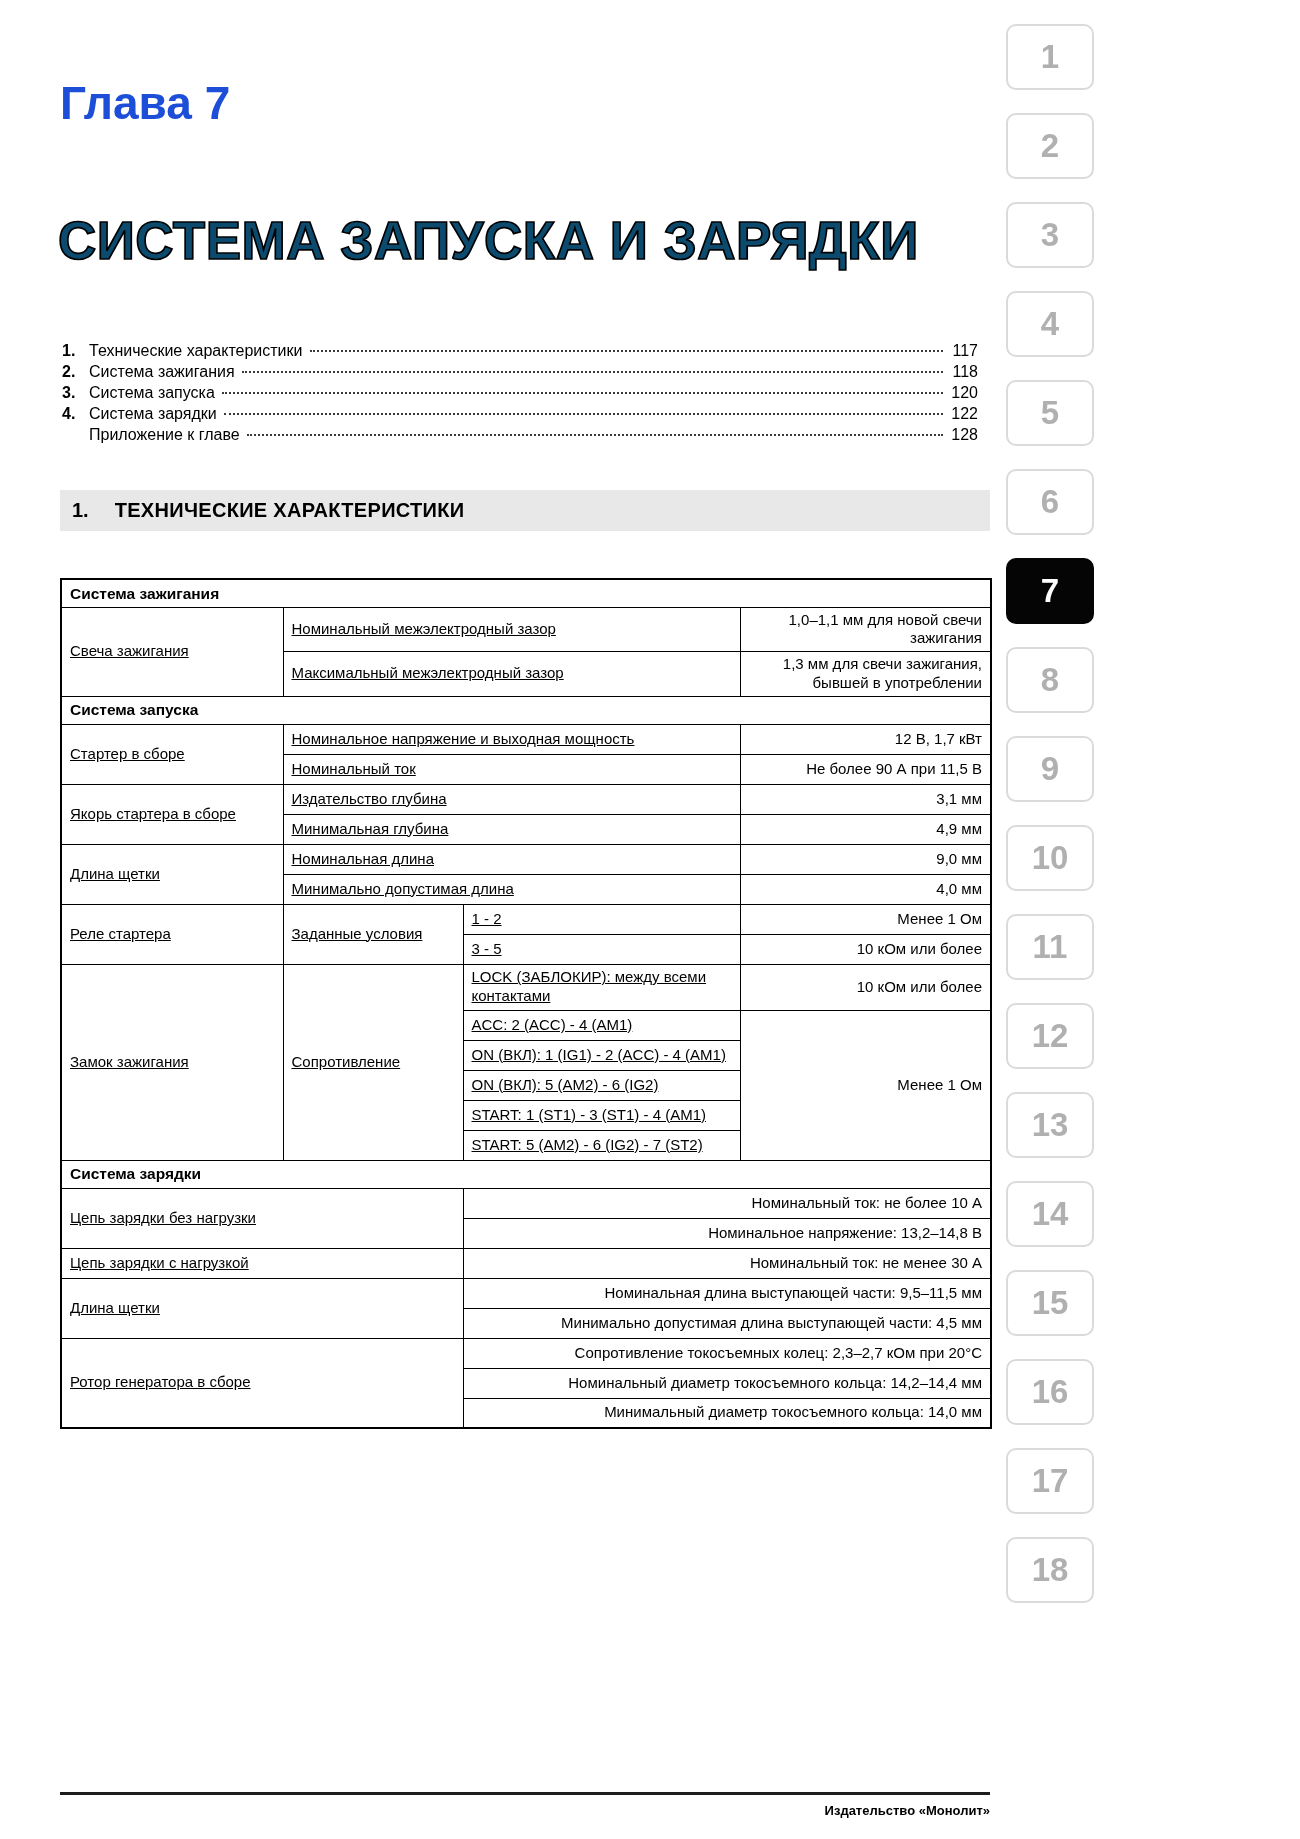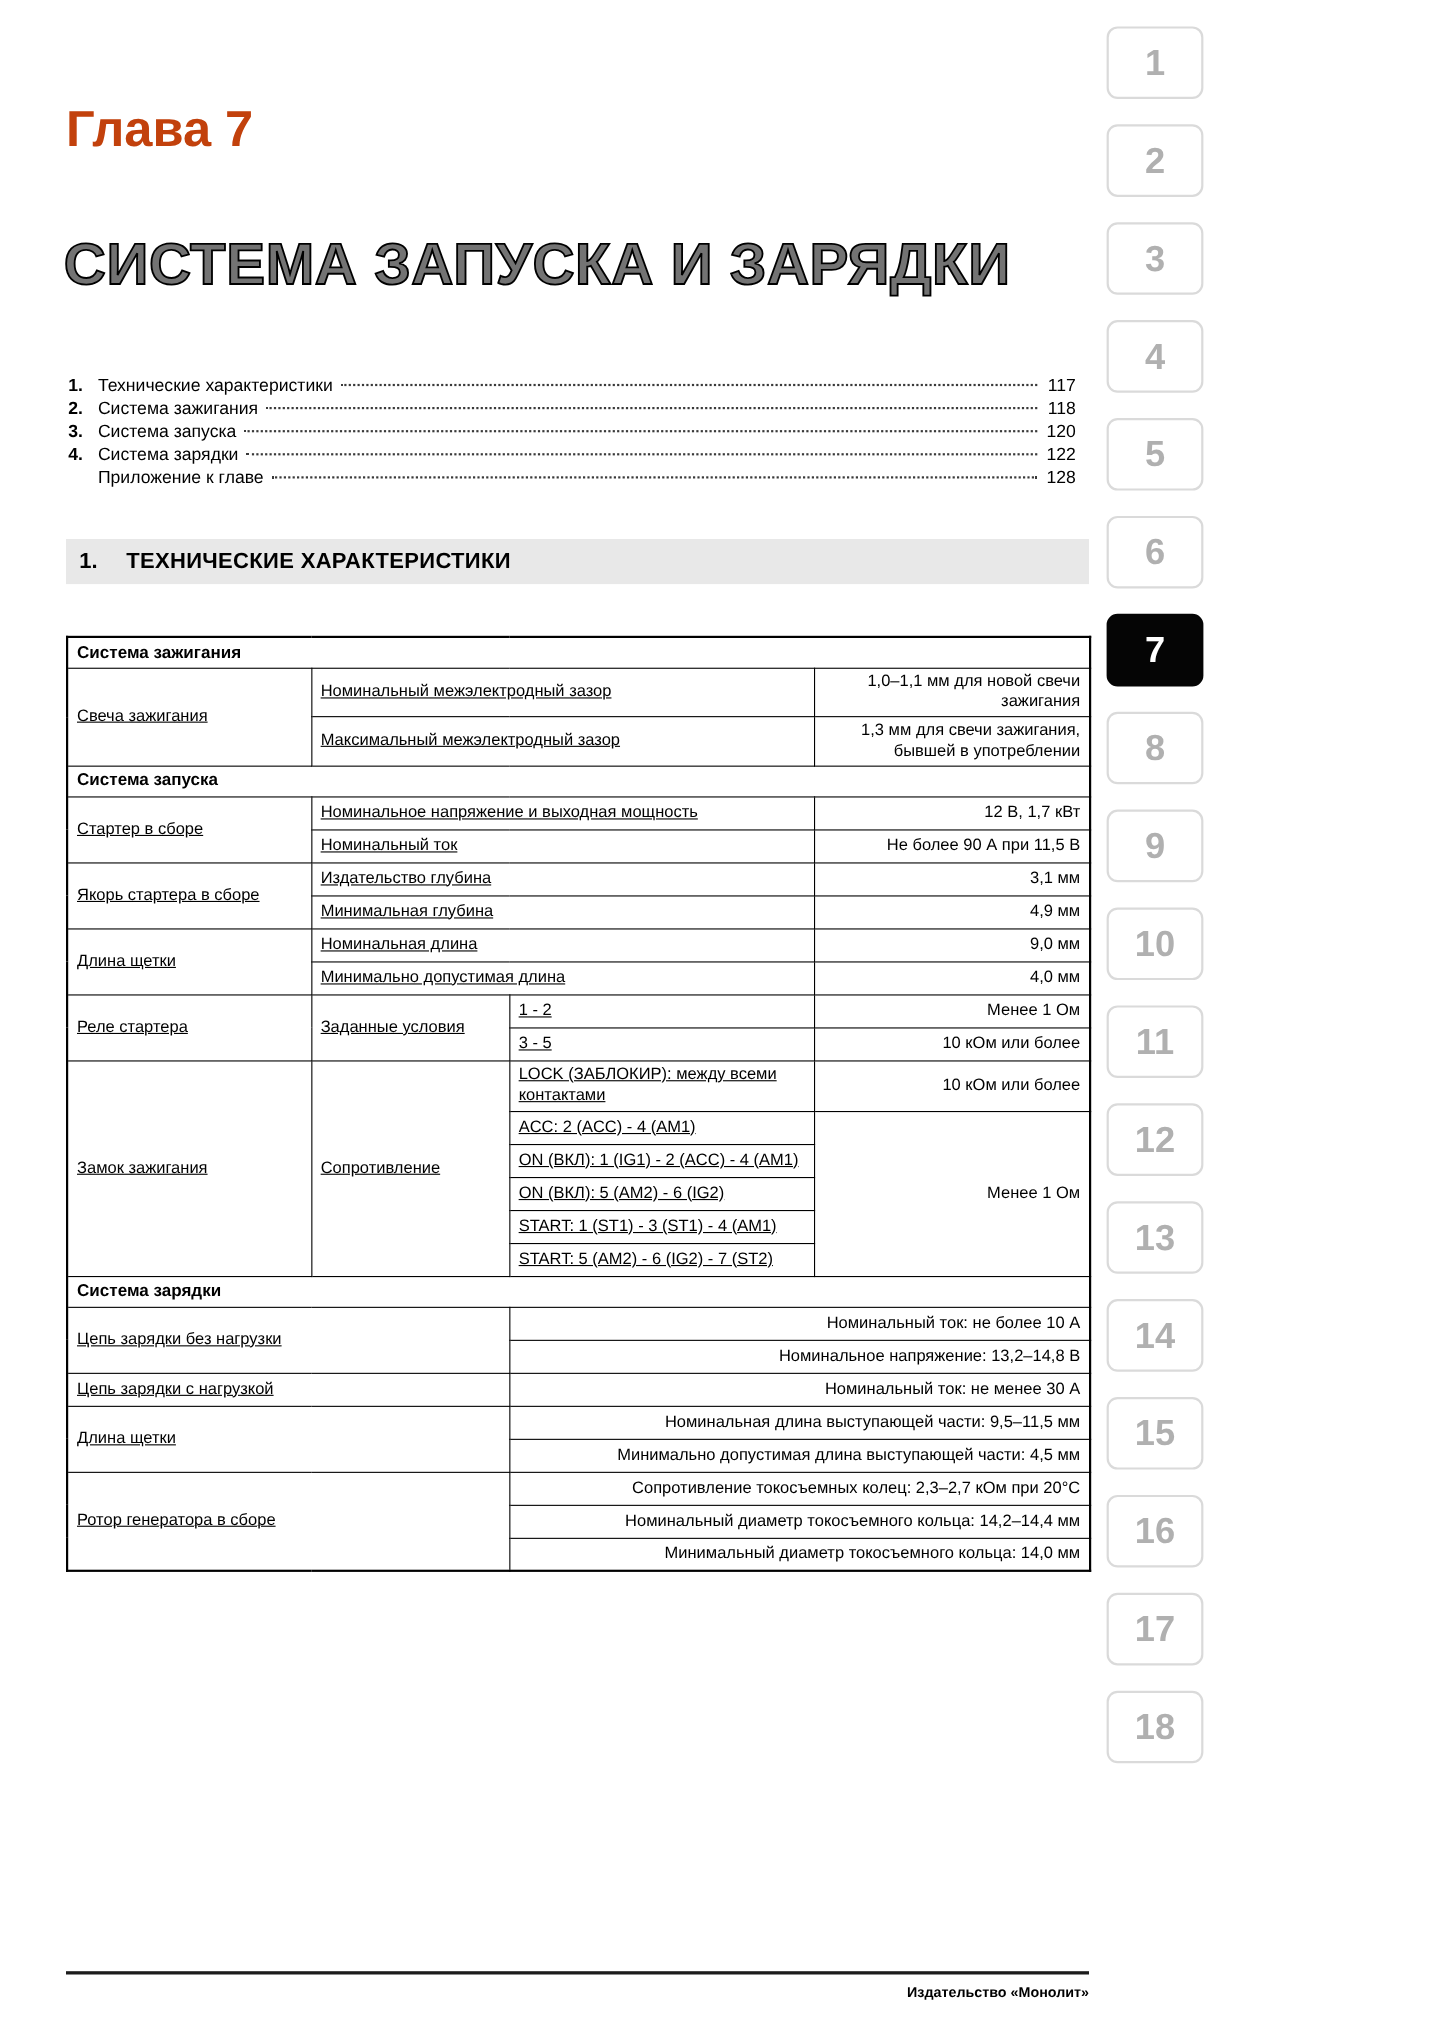--- a/index.html
+++ b/index.html
@@ -5,26 +5,26 @@
   html, body { margin: 0; padding: 0; }
   body {
     width: 1300px; height: 1839px;
     position: relative;
     background: #ffffff;
     font-family: "Liberation Sans", sans-serif;
     color: #000;
     overflow: hidden;
   }
   .chapter-label {
-    position: absolute; left: 60px; top: 90px;
-    font-size: 46px; font-weight: bold; color: #c2410c;
+    position: absolute; left: 60px; top: 76px;
+    font-size: 46px; font-weight: bold; color: #1d4ed8;
   }
   .main-title {
     position: absolute; left: 58px; top: 210px;
-    font-size: 53px; font-weight: bold; color: #737373;
+    font-size: 53px; font-weight: bold; color: #0c4a6e;
     -webkit-text-stroke: 1.7px #000;
     white-space: nowrap; letter-spacing: 0.5px;
   }
   .toc { position: absolute; left: 62px; top: 342px; width: 916px; }
   .toc-row { display: flex; align-items: baseline; height: 21px; font-size: 16px; }
   .toc-num { width: 27px; font-weight: bold; flex: none; }
   .toc-label { flex: none; padding-right: 4px; }
   .toc-dots { flex: 1 1 auto; border-bottom: 2px dotted #3a3a3a; transform: translateY(-4px); margin: 0 3px; }
   .toc-page { flex: none; min-width: 32px; text-align: right; }
 

